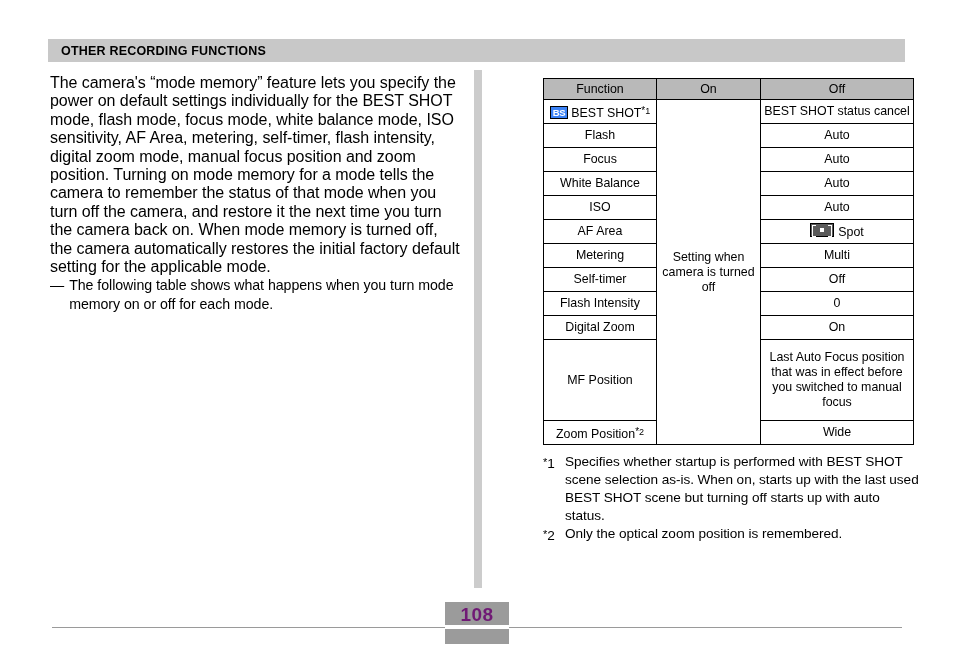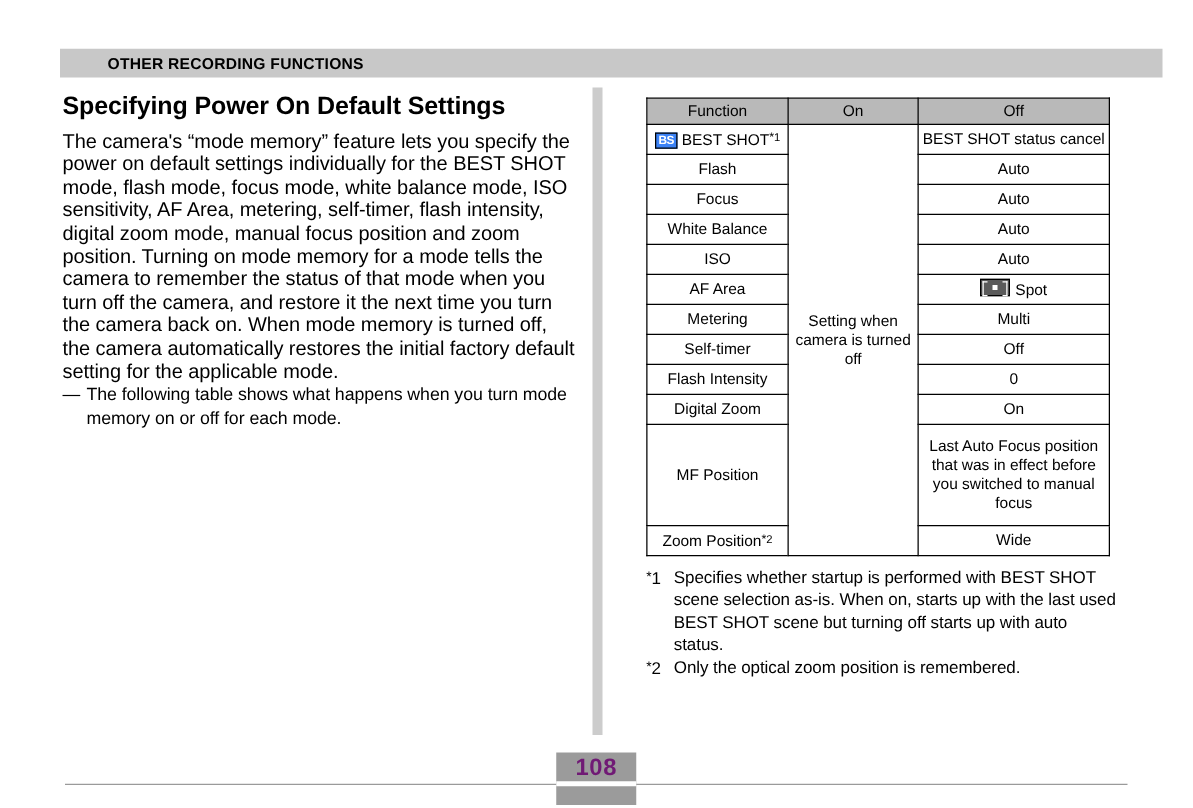--- a/index.html
+++ b/index.html
@@ -19,21 +19,20 @@
   
   #chapter-header {
     position: absolute;
     left: 48px;
     top: 39px;
     width: 857px;
     height: 23px;
     background: #c8c8c8;
     display: flex;
     align-items: center;
-    padding-left: 25px;
   }
   #chapter-header .hdr-text {
     font-size: 12.5px;
     font-weight: bold;
     letter-spacing: 0.2px;
     padding-left: 13px;
     color: #000;
   }
 
   
@@ -77,21 +76,21 @@
     flex: 0 0 auto;
     padding-right: 5px;
   }
   .dash-para .dash-body {
     flex: 1 1 auto;
   }
 
   
   #right-column {
     position: absolute;
-    left: 480px;
+    left: 506px;
     top: 78px;
     width: 370px;
     padding-left: 37px;
   }
 
   table#settings-table {
     border-collapse: collapse;
     width: 370px;
     table-layout: fixed;
   }
@@ -248,21 +247,20 @@
 </head>
 <body>
 
 <div id="chapter-header">
   <span class="hdr-text">OTHER RECORDING FUNCTIONS</span>
 </div>
 
 <div id="column-divider"></div>
 
 <div id="left-column">
-  <h1 id="page-title">Specifying Power On Default Settings</h1>
 
   <p class="body-para">The camera's “mode memory” feature lets you specify the power on default settings individually for the BEST SHOT mode, flash mode, focus mode, white balance mode, ISO sensitivity, AF Area, metering, self-timer, flash intensity, digital zoom mode, manual focus position and zoom position. Turning on mode memory for a mode tells the camera to remember the status of that mode when you turn off the camera, and restore it the next time you turn the camera back on. When mode memory is turned off, the camera automatically restores the initial factory default setting for the applicable mode.</p>
 
   <div class="dash-para">
     <span class="dash-mark">—</span>
     <span class="dash-body">The following table shows what happens when you turn mode memory on or off for each mode.</span>
   </div>
 </div>
 
 <div id="right-column">

